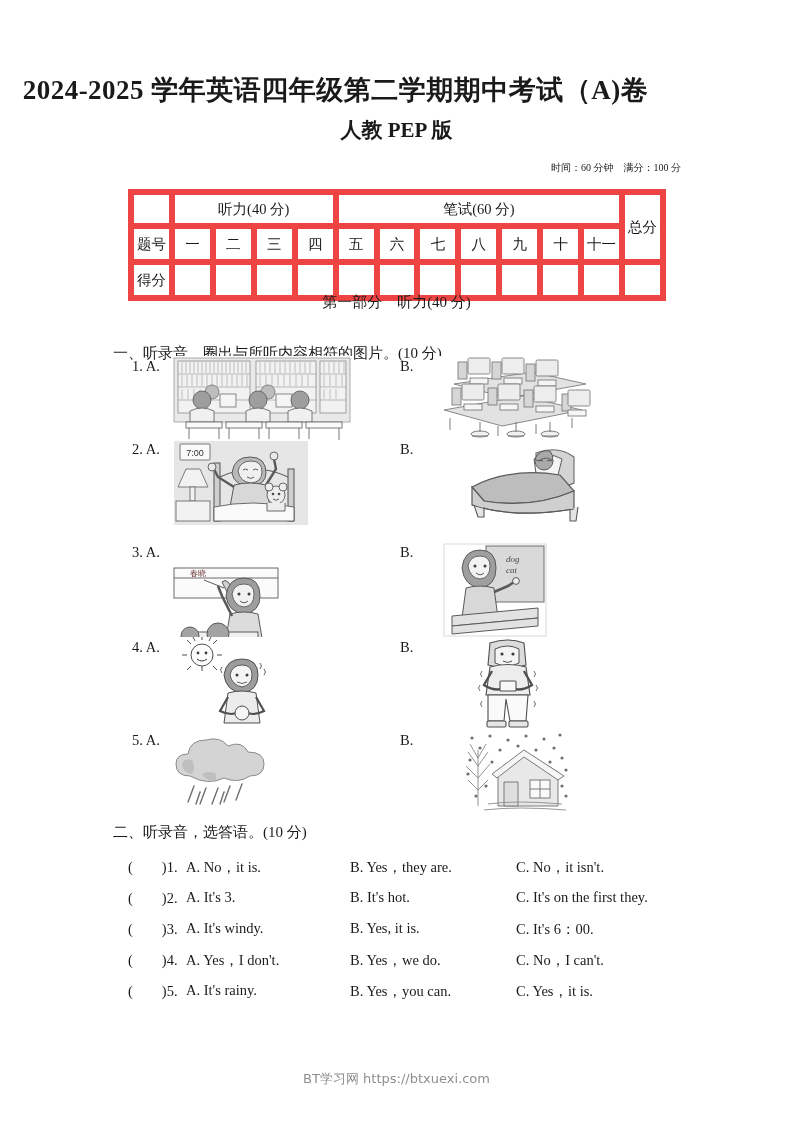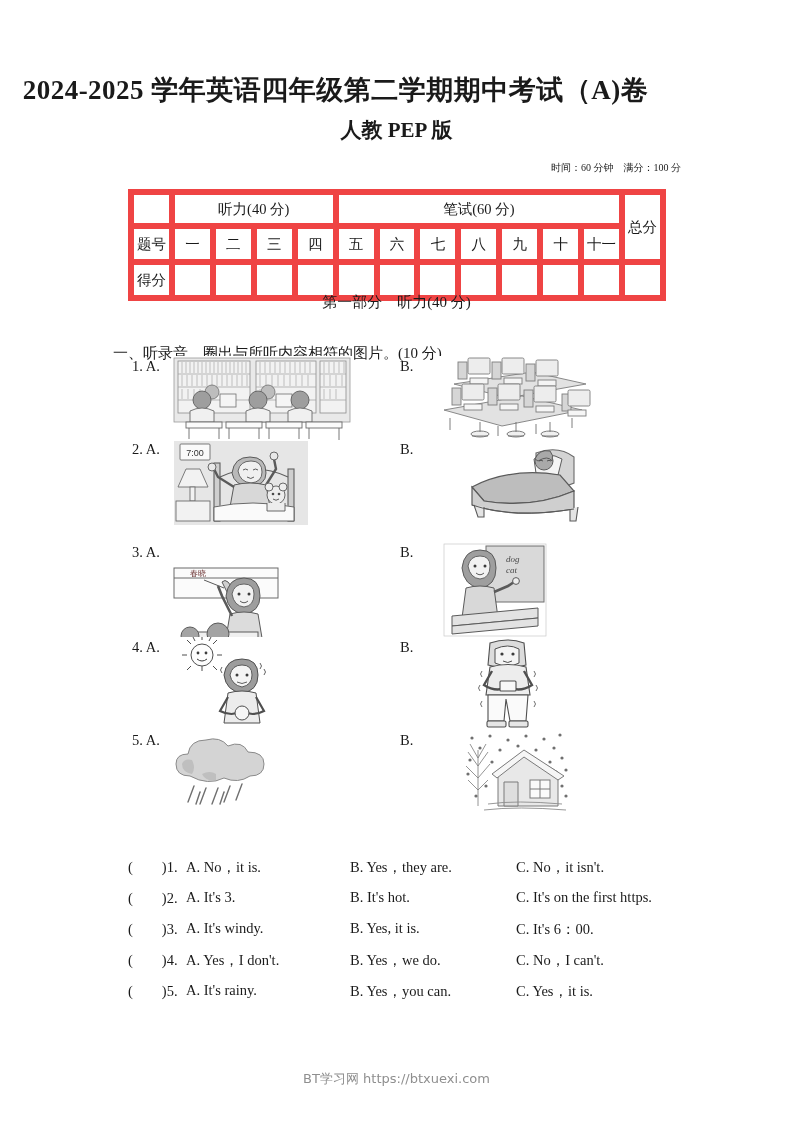--- a/index.html
+++ b/index.html
@@ -748,32 +748,33 @@
               <circle cx="100" cy="56" r="1.6"></circle>
               <circle cx="24" cy="56" r="1.6"></circle>
             <circle cx="14" cy="66" r="1.6"></circle>
               <circle cx="104" cy="66" r="1.6"></circle>
           </g>
         </svg>
       </div>
     </div>
   </div>
 
+  <div class="sec-heading" id="sec2-heading">二、听录音，选答语。(10 分)</div>
 
   <div class="choice-row" style="top:858px;">
     <span class="ch-paren">(　　)1.</span>
     <span class="ch-a">A. No，it is.</span>
     <span class="ch-b">B. Yes，they are.</span>
     <span class="ch-c">C. No，it isn't.</span>
   </div>
   <div class="choice-row" style="top:889px;">
     <span class="ch-paren">(　　)2.</span>
     <span class="ch-a">A. It's 3.</span>
     <span class="ch-b">B. It's hot.</span>
-    <span class="ch-c">C. It's on the first https.</span>
+    <span class="ch-c">C. It's on the first they.</span>
   </div>
   <div class="choice-row" style="top:920px;">
     <span class="ch-paren">(　　)3.</span>
     <span class="ch-a">A. It's windy.</span>
     <span class="ch-b">B. Yes, it is.</span>
     <span class="ch-c">C. It's 6：00.</span>
   </div>
   <div class="choice-row" style="top:951px;">
     <span class="ch-paren">(　　)4.</span>
     <span class="ch-a">A. Yes，I don't.</span>

